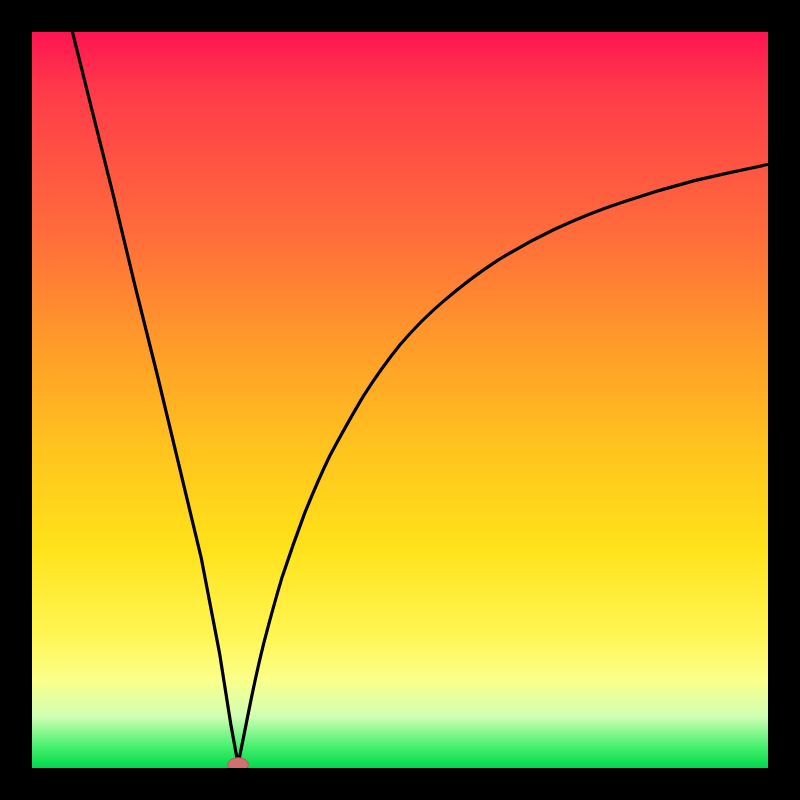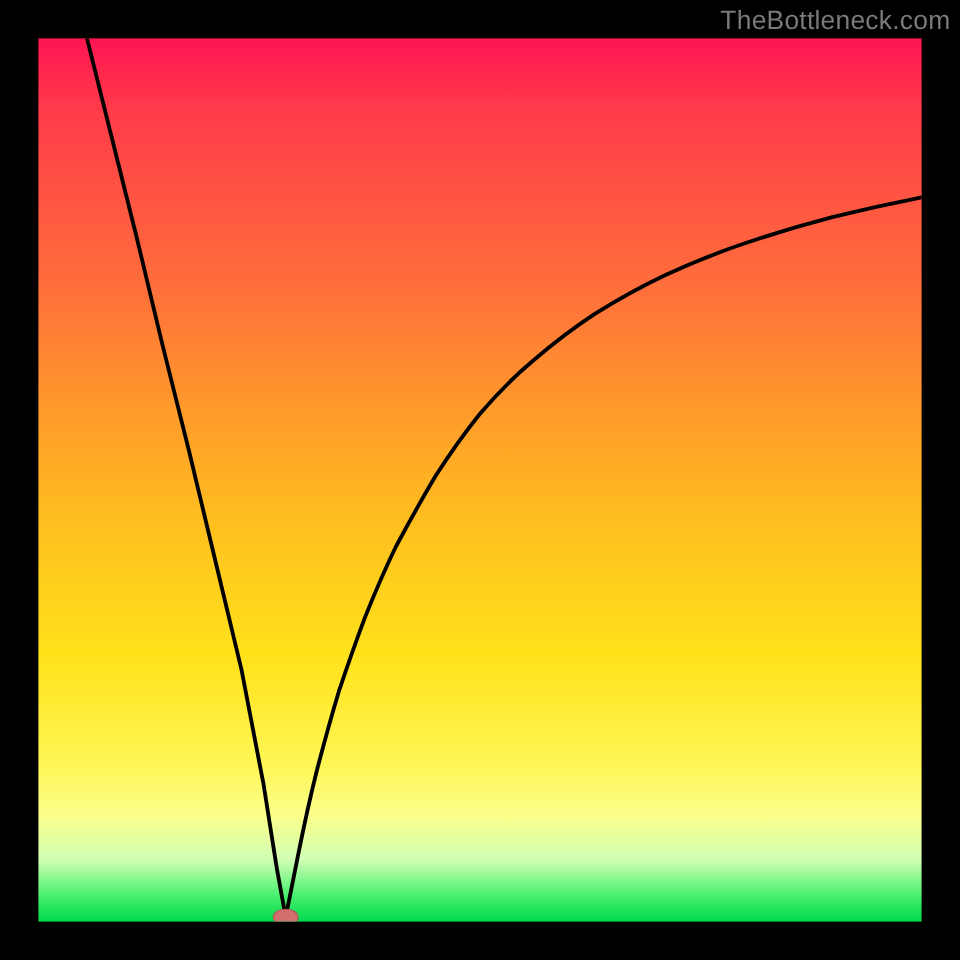--- a/index.html
+++ b/index.html
@@ -94,14 +94,13 @@
                Q 5.95 3.35  6.30 3.12
                Q 6.70 2.87  7.10 2.68
                Q 7.55 2.47  8.00 2.32
                Q 8.50 2.15  9.00 2.02
                Q 9.50 1.90 10.00 1.80"></path>
 
       <ellipse class="marker" cx="2.80" cy="9.95" rx="0.14" ry="0.09" vector-effect="non-scaling-stroke"></ellipse>
     </svg>
   </div>
 
-  <div class="watermark">TheBottleneck.com</div>
 </div>
 
 </body></html>

